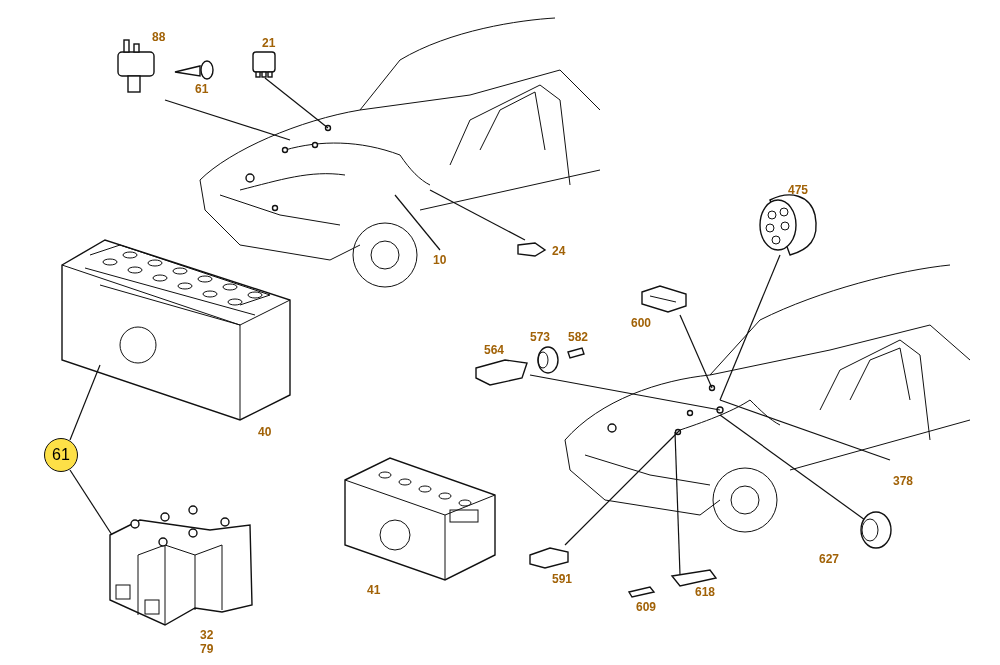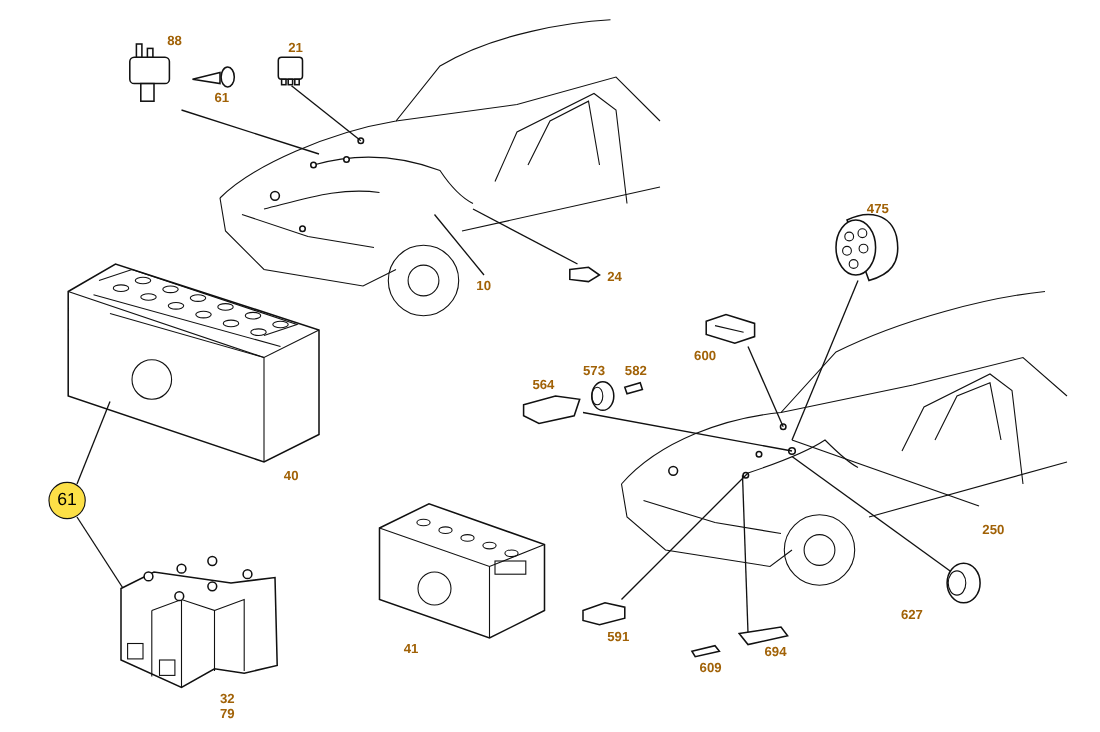--- a/index.html
+++ b/index.html
@@ -199,22 +199,22 @@
 <div class="lbl" style="left:152px;top:30px">88</div>
 <div class="lbl" style="left:195px;top:82px">61</div>
 <div class="lbl" style="left:262px;top:36px">21</div>
 <div class="lbl" style="left:433px;top:253px">10</div>
 <div class="lbl" style="left:552px;top:244px">24</div>
 <div class="lbl" style="left:788px;top:183px">475</div>
 <div class="lbl" style="left:631px;top:316px">600</div>
 <div class="lbl" style="left:484px;top:343px">564</div>
 <div class="lbl" style="left:530px;top:330px">573</div>
 <div class="lbl" style="left:568px;top:330px">582</div>
-<div class="lbl" style="left:893px;top:474px">250</div>
+<div class="lbl" style="left:893px;top:474px">378</div>
 <div class="lbl" style="left:819px;top:552px">627</div>
 <div class="lbl" style="left:552px;top:572px">591</div>
 <div class="lbl" style="left:636px;top:600px">609</div>
-<div class="lbl" style="left:695px;top:585px">694</div>
+<div class="lbl" style="left:695px;top:585px">618</div>
 <div class="lbl" style="left:258px;top:425px">40</div>
 <div class="circle-lbl" style="left:44px;top:438px">61</div>
 <div class="lbl" style="left:200px;top:628px">32</div>
 <div class="lbl" style="left:200px;top:642px">79</div>
 <div class="lbl" style="left:367px;top:583px">41</div>
 
 </body></html>

